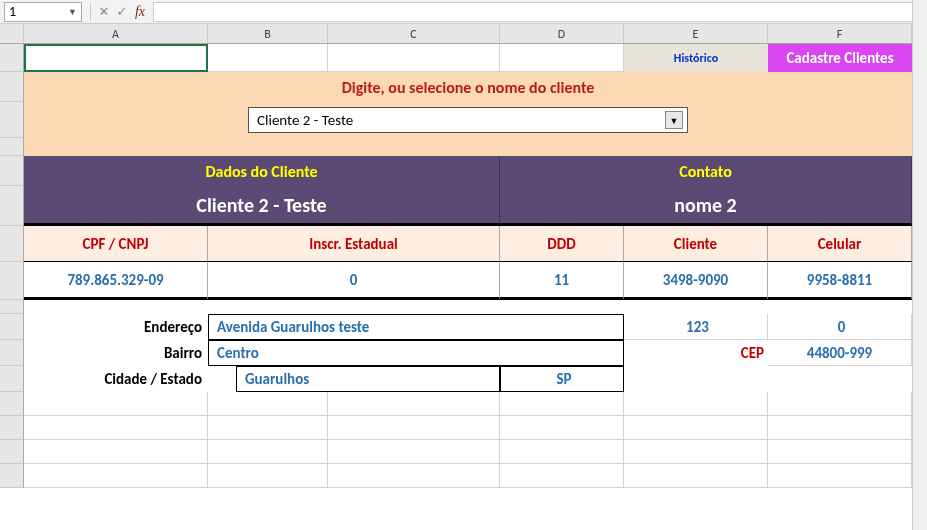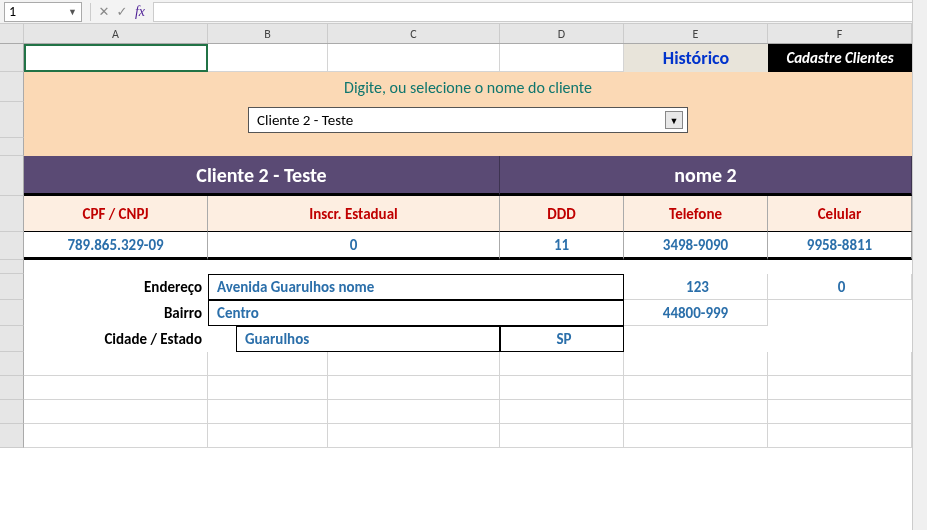--- a/index.html
+++ b/index.html
@@ -26,21 +26,21 @@
     height: 20px;
     margin: 0 4px;
     display: flex;
     align-items: center;
     padding: 0 4px;
     justify-content: space-between;
   }
   .name-box .dd { font-size: 9px; color: #555; }
   .fb-sep { width: 1px; height: 18px; background: #ccc; margin: 0 4px; }
   .fb-btn { width: 18px; height: 18px; display: flex; align-items: center; justify-content: center; color: #888; font-size: 13px; }
-  .fb-fx { font-style: italic; font-family: "Times New Roman", serif; font-size: 14px; color: #4c1d95; }
+  .fb-fx { font-style: italic; font-family: "Times New Roman", serif; font-size: 14px; color: #7f1d1d; }
   .fb-input { flex: 1; height: 20px; border: 1px solid #ccc; background: #fff; margin: 0 4px; }
 
   .col-headers {
     display: grid;
     grid-template-columns: 24px 184px 120px 172px 124px 144px 144px;
     height: 20px;
     background: #e6e6e6;
     border-bottom: 1px solid #aaa;
   }
   .col-headers div {
@@ -86,39 +86,38 @@
   .r1 .a1 {
     border: 2px solid #217346;
     background: #fff;
   }
   .btn-hist {
     background: #e8e4da;
     color: #0033cc;
     font-weight: bold;
     justify-content: center;
     border: none;
-    font-size: 18px;
+    font-size: 12px;
   }
   .btn-cad {
-    background: #000000;
+    background: #d946ef;
     color: #fff;
     font-weight: bold;
     justify-content: center;
     border: none;
     font-size: 15px;
-    font-style: italic;
   }
 
   
   .r-orange { height: 30px; }
   .r-orange .banner {
     grid-column: 2 / 8;
     background: #fbd9b5;
-    color: #0f766e;
-    font-weight: normal;
+    color: #b91c1c;
+    font-weight: bold;
     font-size: 16px;
     justify-content: center;
     border: none;
   }
 
   
   .r-dd { height: 36px; }
   .r-dd .ddwrap {
     grid-column: 2 / 8;
     background: #fbd9b5;
@@ -183,21 +182,21 @@
     justify-content: center;
     font-size: 15px;
     border-bottom: 1px solid #000;
     border-right: 1px solid #aaa;
   }
   .r-fh .fA { grid-column: 2/3; }
   .r-fh .fBC { grid-column: 3/5; }
   .r-fh .fD, .r-fh .fE, .r-fh .fF {}
 
   
-  .r-val { height: 28px; }
+  .r-val { height: 38px; }
   .r-val .vcell {
     color: #2b6faa;
     font-weight: bold;
     justify-content: center;
     border-bottom: 3px solid #000;
     border-right: 1px solid #aaa;
     font-size: 15px;
   }
   .r-val .vA { grid-column: 2/3; }
   .r-val .vBC { grid-column: 3/5; }
@@ -300,62 +299,68 @@
         <span>Cliente 2 - Teste</span>
         <span class="dd-arrow">▼</span>
       </div>
     </div>
   </div>
   <div class="row r-dd-below">
     <div class="rh"></div>
     <div class="cell filler"></div>
   </div>
 
+  <div class="row r-sect">
+    <div class="rh"></div>
+    <div class="cell sect s1">Dados  do Cliente</div>
+    <div class="cell sect s2">Contato</div>
+  </div>
 
   <div class="row r-names">
     <div class="rh"></div>
     <div class="cell nm n1">Cliente 2 - Teste</div>
     <div class="cell nm n2">nome 2</div>
   </div>
 
   <div class="row r-fh">
     <div class="rh"></div>
     <div class="cell fh fA">CPF / CNPJ</div>
     <div class="cell fh fBC">Inscr. Estadual</div>
     <div class="cell fh fD">DDD</div>
-    <div class="cell fh fE">Telefone</div>
+    <div class="cell fh fE">Cliente</div>
     <div class="cell fh fF">Celular</div>
   </div>
 
   <div class="row r-val">
     <div class="rh"></div>
     <div class="cell vcell vA">789.865.329-09</div>
     <div class="cell vcell vBC">0</div>
     <div class="cell vcell">11</div>
     <div class="cell vcell">3498-9090</div>
     <div class="cell vcell">9958-8811</div>
   </div>
 
   <div class="row r-sp">
     <div class="rh"></div>
     <div class="cell" style="grid-column:2/8"></div>
   </div>
 
   <div class="row r-addr">
     <div class="rh"></div>
     <div class="cell lbl lblA">Endereço</div>
-    <div class="cell val valBD">Avenida Guarulhos nome</div>
+    <div class="cell val valBD">Avenida Guarulhos teste</div>
     <div class="cell val valE ctr" style="color:#2b6faa;font-weight:bold;border:none;border-bottom:1px solid #d4d4d4;border-right:1px solid #d4d4d4">123</div>
     <div class="cell val ctr" style="color:#2b6faa;font-weight:bold;border:none;border-bottom:1px solid #d4d4d4;border-right:1px solid #d4d4d4">0</div>
   </div>
 
   <div class="row r-addr">
     <div class="rh"></div>
     <div class="cell lbl lblA">Bairro</div>
     <div class="cell val valBD">Centro</div>
+    <div class="cell ceplbl">CEP</div>
     <div class="cell" style="color:#2b6faa;font-weight:bold;justify-content:center;font-size:15px;border:none;border-bottom:1px solid #d4d4d4;border-right:1px solid #d4d4d4">44800-999</div>
   </div>
 
   <div class="row r-addr">
     <div class="rh"></div>
     <div class="cell lbl lblA">Cidade / Estado</div>
     <div class="cell val valBC">Guarulhos</div>
     <div class="cell val ctr">SP</div>
     <div class="cell plain"></div>
     <div class="cell plain"></div>

